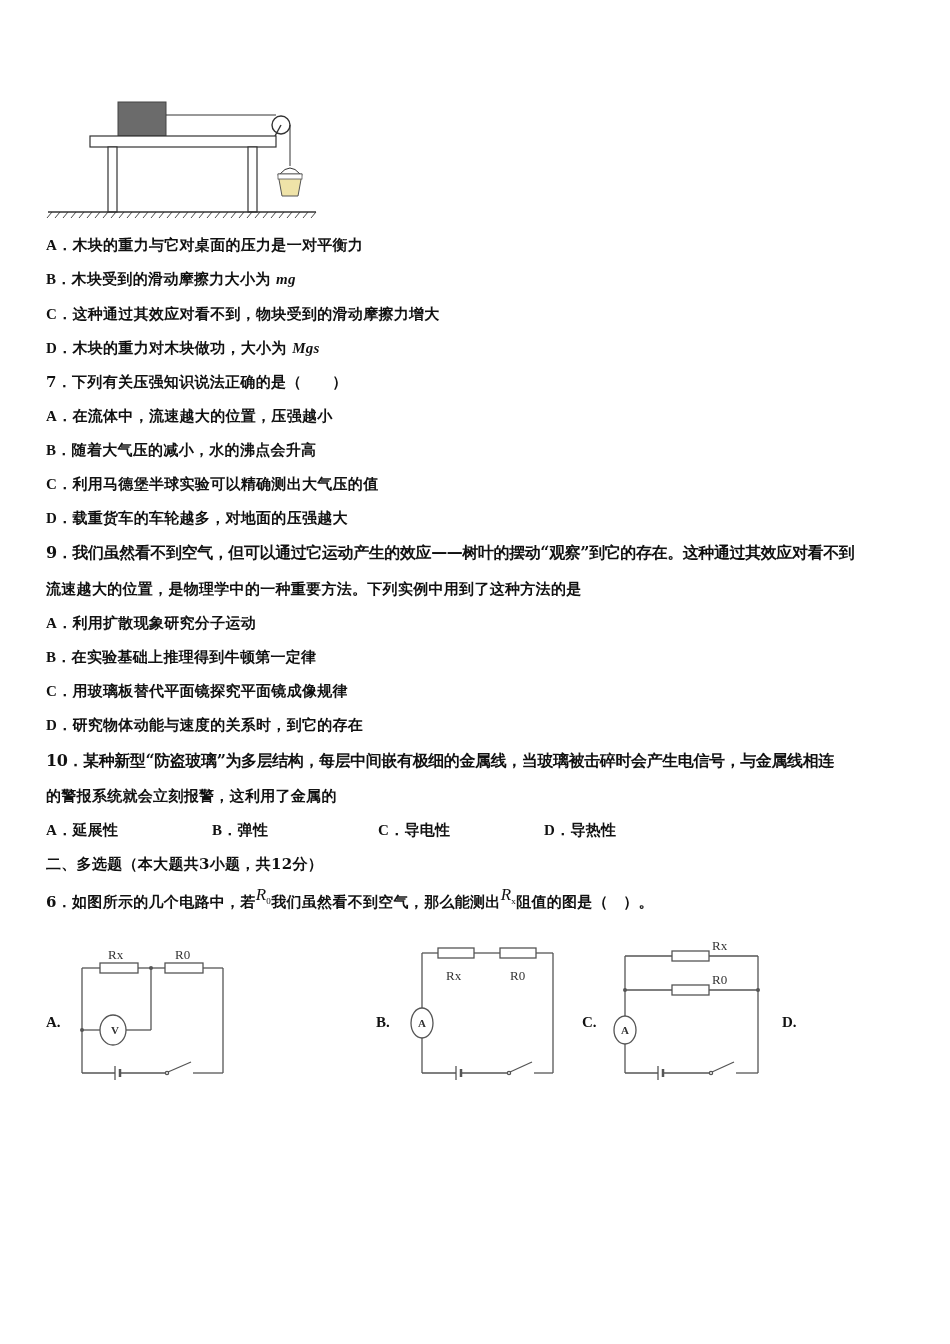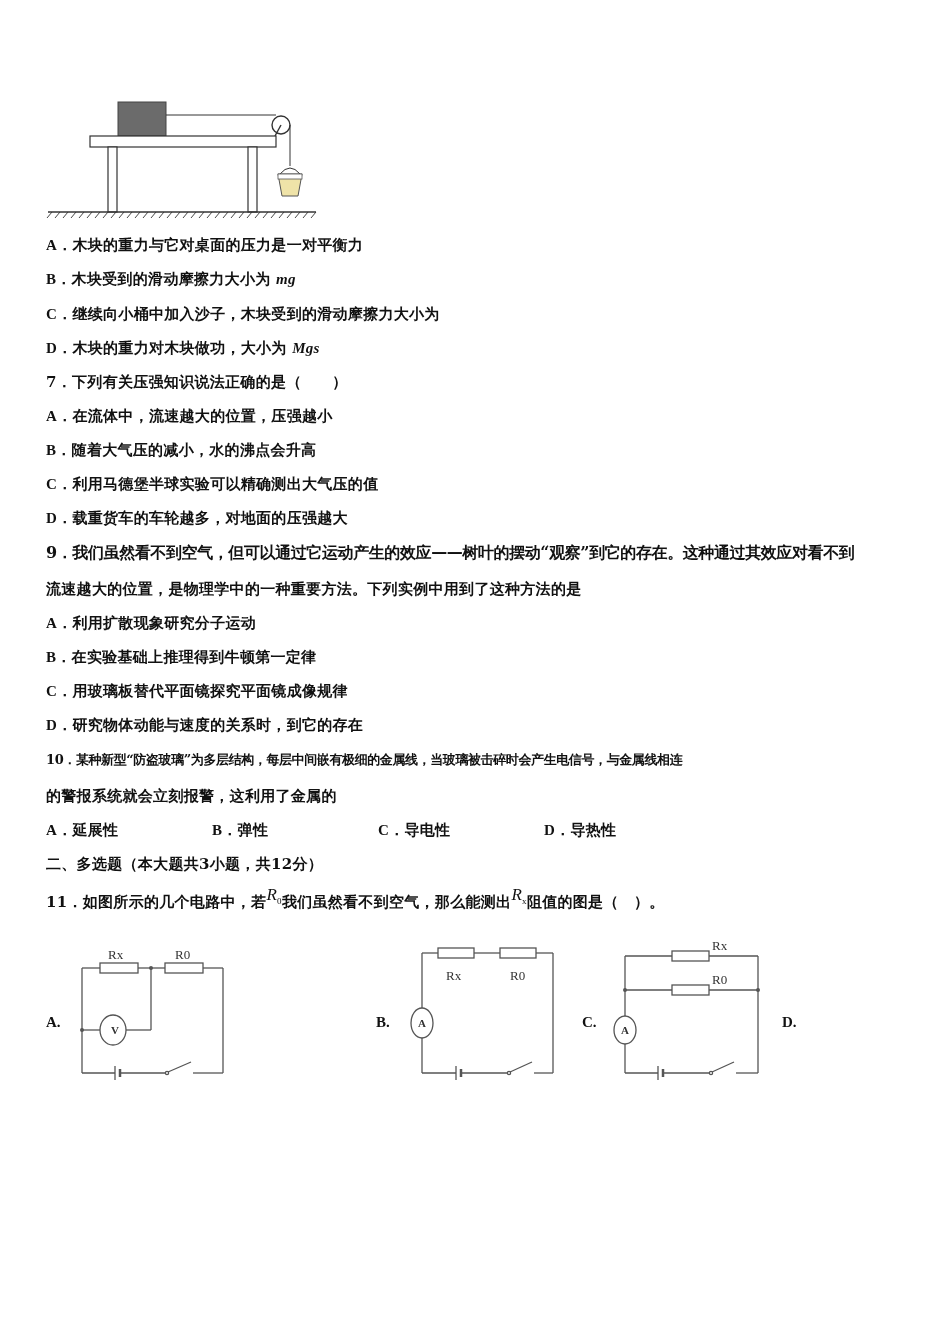--- a/index.html
+++ b/index.html
@@ -76,21 +76,21 @@
   </g>
 </svg>
 
 <div class="line" style="top:236px">
   <span class="opt-label">A．</span><span>木块的重力与它对桌面的压力是一对平衡力</span>
 </div>
 <div class="line" style="top:270px">
   <span class="opt-label">B．</span><span>木块受到的滑动摩擦力大小为 </span><span class="math">mg</span>
 </div>
 <div class="line" style="top:305px">
-  <span class="opt-label">C．</span><span>继续向小桶中加入沙子，木块受到的滑动摩擦力大小为</span>
+  <span class="opt-label">C．</span><span>这种通过其效应对看不到，物块受到的滑动摩擦力增大</span>
 </div>
 <div class="line" style="top:339px">
   <span class="opt-label">D．</span><span>木块的重力对木块做功，大小为 </span><span class="math">Mgs</span>
 </div>
 
 <div class="line" style="top:373px">7．下列有关压强知识说法正确的是（　　）</div>
 <div class="line" style="top:407px">
   <span class="opt-label">A．</span><span>在流体中，流速越大的位置，压强越小</span>
 </div>
 <div class="line" style="top:441px">
@@ -111,30 +111,30 @@
 <div class="line" style="top:648px">
   <span class="opt-label">B．</span><span>在实验基础上推理得到牛顿第一定律</span>
 </div>
 <div class="line" style="top:682px">
   <span class="opt-label">C．</span><span>用玻璃板替代平面镜探究平面镜成像规律</span>
 </div>
 <div class="line" style="top:716px">
   <span class="opt-label">D．</span><span>研究物体动能与速度的关系时，到它的存在</span>
 </div>
 
-<div class="line" style="top:751px;letter-spacing:-0.4px;font-size:13px">10．某种新型“防盗玻璃”为多层结构，每层中间嵌有极细的金属线，当玻璃被击碎时会产生电信号，与金属线相连</div>
+<div class="line" style="top:751px;letter-spacing:-0.4px;font-size:16px">10．某种新型“防盗玻璃”为多层结构，每层中间嵌有极细的金属线，当玻璃被击碎时会产生电信号，与金属线相连</div>
 <div class="line" style="top:787px">的警报系统就会立刻报警，这利用了金属的</div>
 <div class="line row4" style="top:821px">
   <span class="col"><span class="opt-label">A．</span><span>延展性</span></span><span class="col"><span class="opt-label">B．</span><span>弹性</span></span><span class="col"><span class="opt-label">C．</span><span>导电性</span></span><span class="col"><span class="opt-label">D．</span><span>导热性</span></span>
 </div>
 
 <div class="line" style="top:855px">二、多选题（本大题共3小题，共12分）</div>
 
 <div class="line" style="top:892px">
-  <span>11．如图所示的几个电路中，若</span><span class="sym"><span>R</span><sub>0</sub></span><span>我们虽然看不到空气，那么能测出</span><span class="sym"><span>R</span><sub>x</sub></span><span>阻值的图是（　）。</span>
+  <span>6．如图所示的几个电路中，若</span><span class="sym"><span>R</span><sub>0</sub></span><span>我们虽然看不到空气，那么能测出</span><span class="sym"><span>R</span><sub>x</sub></span><span>阻值的图是（　）。</span>
 </div>
 
 <div class="circuit-label" style="left:46px;top:1014px">A.</div>
 <svg class="fig" style="left:75px;top:938px" width="160" height="145" viewBox="0 0 160 145">
   <g stroke="#555" stroke-width="1.3" fill="none">
     <line x1="7" y1="30" x2="25" y2="30"></line>
     <rect x="25" y="25" width="38" height="10" fill="#fff"></rect>
     <line x1="63" y1="30" x2="90" y2="30"></line>
     <rect x="90" y="25" width="38" height="10" fill="#fff"></rect>
     <line x1="128" y1="30" x2="148" y2="30"></line>

